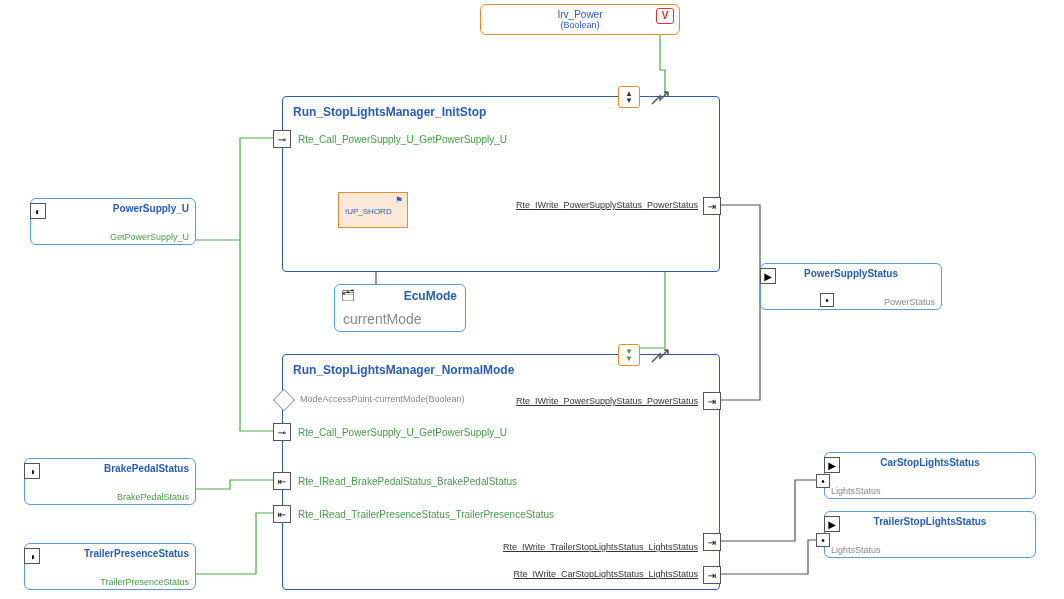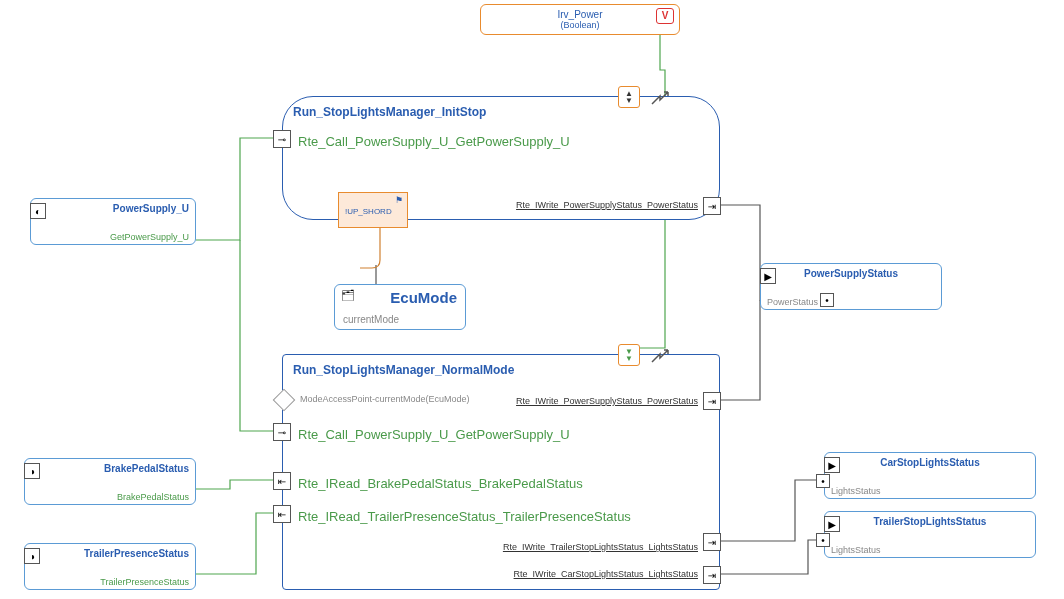--- a/index.html
+++ b/index.html
@@ -58,21 +58,21 @@
   .top-box {
     position: absolute;
     border: 1.5px solid #e88b2e;
     border-radius: 6px;
     background: #fff;
     text-align: center;
     padding: 4px 10px;
   }
   .top-box .t1 { color: #2a5db0; font-size: 10px; }
   .top-box .t2 { color: #2a5db0; font-size: 9px; }
-  .green-text { color: #4a9a4a; font-size: 13px; position: absolute; }
+  .green-text { color: #4a9a4a; font-size: 10px; position: absolute; }
   .black-text { color: #333; font-size: 9px; position: absolute; text-align: right; text-decoration: underline; }
   .small-port {
     position: absolute;
     width: 18px; height: 18px;
     border: 1px solid #555;
     background: #fff;
     display: flex; align-items: center; justify-content: center;
     font-size: 10px;
   }
   .diamond-port {
@@ -90,22 +90,22 @@
     color: #2a5db0;
     padding: 14px 6px 6px 6px;
   }
   .ecu-box {
     position: absolute;
     border: 1px solid #5b9bd5;
     border-radius: 6px;
     background: #fff;
     padding: 4px 8px;
   }
-  .ecu-box .title { color: #2a5db0; font-weight: bold; font-size: 15px; text-align: right;}
-  .ecu-box .sub { color: #888; font-size: 10px; margin-top: 8px;}
+  .ecu-box .title { color: #2a5db0; font-weight: bold; font-size: 12px; text-align: right;}
+  .ecu-box .sub { color: #888; font-size: 14px; margin-top: 8px;}
   .trigger-box {
     position: absolute;
     width: 22px; height: 22px;
     border: 1.5px solid #e88b2e;
     background: #fff;
     border-radius: 3px;
     display: flex; flex-direction: column;
     align-items: center; justify-content: center;
     font-size: 8px;
     line-height: 7px;
@@ -183,36 +183,36 @@
 
 <div class="port-box" style="left:24px; top:543px; width:172px;">
   <div class="port-icon left">◑</div>
   <div class="title">TrailerPresenceStatus</div>
   <div class="sub">TrailerPresenceStatus</div>
 </div>
 
 <div class="port-box right" style="left:760px; top:263px; width:182px;">
   <div class="port-icon left">▶</div>
   <div class="title">PowerSupplyStatus</div>
-  <div class="sub" style="text-align:left">PowerStatus</div>
+  <div class="sub" style="text-align:right">PowerStatus</div>
 </div>
 
 <div class="port-box right" style="left:824px; top:452px; width:212px;">
   <div class="port-icon left">▶</div>
   <div class="title">CarStopLightsStatus</div>
   <div class="sub" style="text-align:left">LightsStatus</div>
 </div>
 
 <div class="port-box right" style="left:824px; top:511px; width:212px;">
   <div class="port-icon left">▶</div>
   <div class="title">TrailerStopLightsStatus</div>
   <div class="sub" style="text-align:left">LightsStatus</div>
 </div>
 
-<div class="run-box" style="left:282px; top:96px; width:438px; height:124px;border-radius:31px;">
+<div class="run-box" style="left:282px; top:96px; width:438px; height:176px;">
   <div class="run-title">Run_StopLightsManager_InitStop</div>
 </div>
 
 <div class="trigger-box" style="left:618px; top:86px;">
   <span style="color:#333">▲</span>
     <span style="color:#333">▼</span>
 </div>
 <div class="arrow-icon" style="left:650px; top:90px;">
   <svg width="20" height="20">
       <path d="M2 14 L10 6 L10 10 L18 2 M18 2 L14 2 M18 2 L18 6" stroke="#555" fill="none" stroke-width="1.5"></path>
@@ -243,21 +243,21 @@
   <span style="color:#4a9a4a">▼</span>
     <span style="color:#4a9a4a">▼</span>
 </div>
 <div class="arrow-icon" style="left:650px; top:348px;">
   <svg width="20" height="20">
       <path d="M2 14 L10 6 L10 10 L18 2 M18 2 L14 2 M18 2 L18 6" stroke="#555" fill="none" stroke-width="1.5"></path>
     </svg>
 </div>
 
 <div class="diamond-port" style="left:276px; top:392px;"></div>
-<div style="position:absolute; left:300px; top:394px; color:#888; font-size:9px;">ModeAccessPoint-currentMode(EcuMode)</div>
+<div style="position:absolute; left:300px; top:394px; color:#888; font-size:9px;">ModeAccessPoint-currentMode(Boolean)</div>
 
 <div class="small-port" style="left:273px; top:423px;">⊸</div>
 <div class="green-text" style="left:298px; top:427px;">Rte_Call_PowerSupply_U_GetPowerSupply_U</div>
 
 <div class="small-port" style="left:273px; top:472px;">⇤</div>
 <div class="green-text" style="left:298px; top:476px;">Rte_IRead_BrakePedalStatus_BrakePedalStatus</div>
 
 <div class="small-port" style="left:273px; top:505px;">⇤</div>
 <div class="green-text" style="left:298px; top:509px;">Rte_IRead_TrailerPresenceStatus_TrailerPresenceStatus</div>
 

